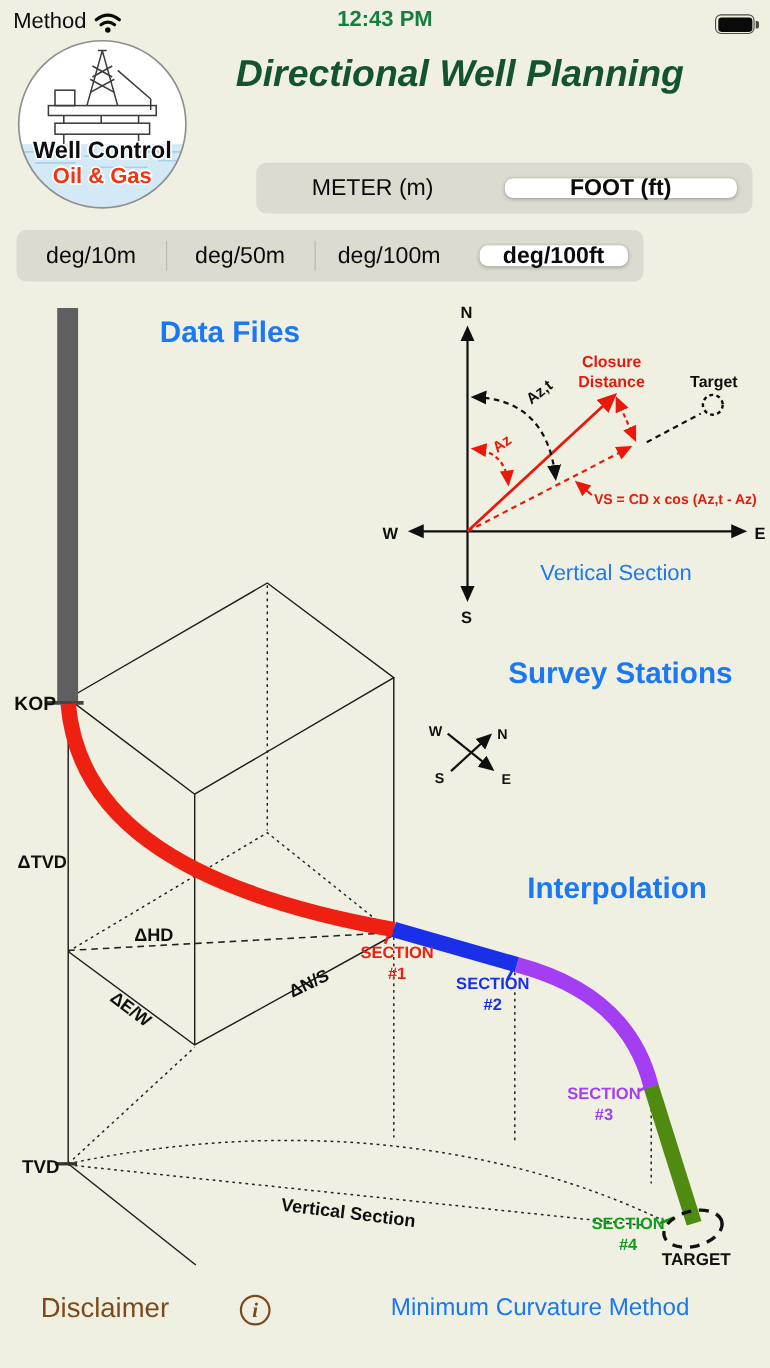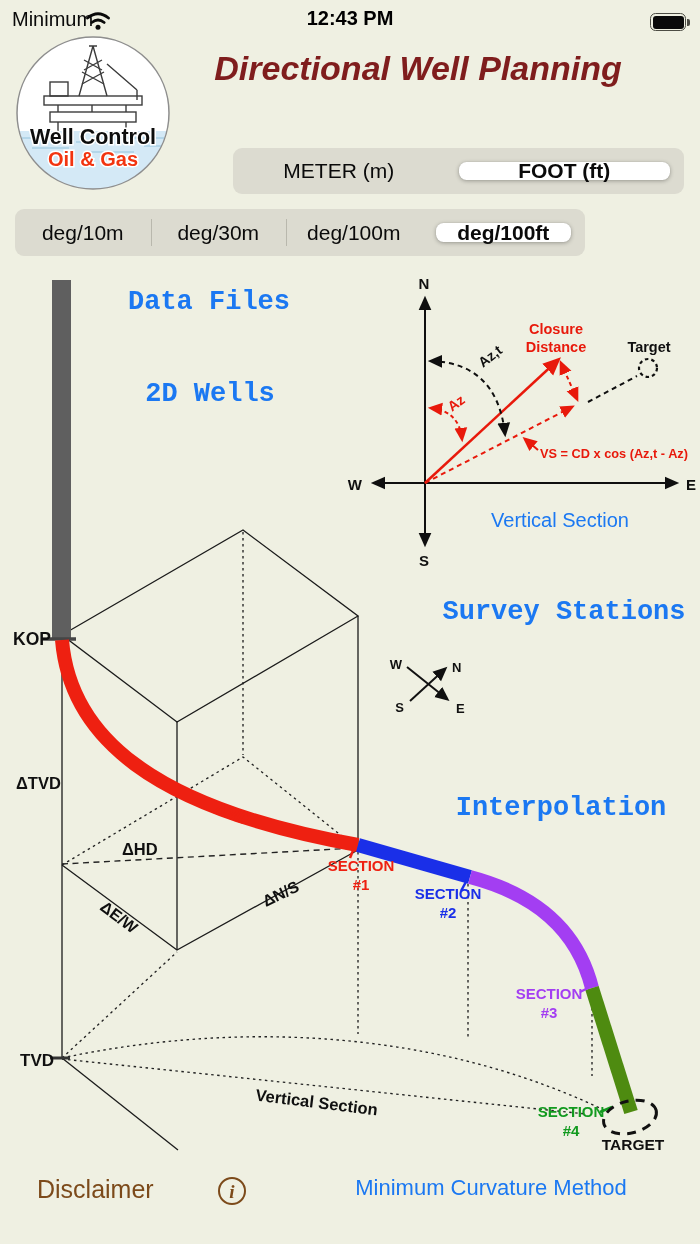--- a/index.html
+++ b/index.html
@@ -3,44 +3,44 @@
 <meta charset="utf-8">
 <style>
   html,body{margin:0;padding:0;background:#888;}
   .phone{
     position:relative;width:700px;height:1244px;overflow:hidden;
     background:#eff0e2;font-family:"Liberation Sans",sans-serif;
   }
   
   .carrier{position:absolute;left:12px;top:8px;font-size:20px;color:#0a0a0a;}
   .wifi{position:absolute;left:84px;top:9px;}
-  .clock{position:absolute;left:0;right:0;top:7px;text-align:center;font-size:20px;font-weight:bold;color:#000000;}
+  .clock{position:absolute;left:0;right:0;top:7px;text-align:center;font-size:20px;font-weight:bold;color:#15803d;}
   .battery{position:absolute;right:14px;top:13px;width:36px;height:18px;
     border:1.5px solid #4c4c44;border-radius:5.5px;padding:1.5px;box-sizing:border-box;}
   .battery .level{width:100%;height:100%;background:#0a0a0a;border-radius:3px;}
   .battery .nub{position:absolute;right:-5px;top:5px;width:3px;height:7px;background:#4c4c44;border-radius:0 2px 2px 0;}
   
   .logo{position:absolute;left:14px;top:34px;width:158px;height:158px;}
   
   .app-title{position:absolute;left:418px;top:68px;transform:translate(-50%,-50%);
-    white-space:nowrap;font-size:34px;font-weight:bold;font-style:italic;color:#7f1d1d;}
+    white-space:nowrap;font-size:34px;font-weight:bold;font-style:italic;color:#14532d;}
   
   .seg{position:absolute;display:flex;background:#dcdbd0;border-radius:9px;box-sizing:border-box;}
   .seg-units{left:233px;top:148px;width:451px;height:46px;}
   .seg-dls{left:15px;top:209px;width:570px;height:47px;}
   .seg .opt{flex:1;position:relative;display:flex;align-items:center;justify-content:center;
     font-family:inherit;font-size:21px;color:#0a0a0a;background:transparent;border:none;
     padding:0;margin:0;white-space:nowrap;cursor:pointer;}
   .seg .opt.selected{background:#ffffff;border-radius:7.5px;margin:14px;font-weight:bold;
     box-shadow:0 1px 4px rgba(0,0,0,0.30),0 0 1px rgba(0,0,0,0.15);}
   .seg .opt:not(.selected) + .opt:not(.selected)::before{
     content:"";position:absolute;left:0;top:22%;height:56%;width:1px;background:#b9b8ad;}
   
   .nav-link{position:absolute;transform:translate(-50%,-50%);white-space:nowrap;
-    font-family:Liberation Mono, monospace;font-size:27px;font-weight:bold;color:#1b78f2;
+    font-family:Liberation Sans, sans-serif;font-size:27px;font-weight:bold;color:#1b78f2;
     background:none;border:none;padding:2px 4px;cursor:pointer;}
   
   .diagram{position:absolute;left:0;top:0;width:700px;height:1244px;}
   .diagram text{font-family:"Liberation Sans",sans-serif;}
   
   .footer-link{position:absolute;white-space:nowrap;background:none;border:none;
     font-family:inherit;cursor:pointer;padding:0;}
   .disclaimer{left:37px;top:1175px;font-size:25px;color:#7c4a1a;text-align:center;}
   .info-btn{left:218px;top:1177px;width:28px;height:28px;border:2.5px solid #7c4a1a;border-radius:50%;
     color:#7c4a1a;font-family:"Liberation Serif",serif;font-style:italic;font-weight:bold;font-size:19px;
@@ -177,21 +177,21 @@
       <g stroke="none" fill="#111" font-weight="bold" font-size="13">
         <text x="402" y="669" text-anchor="end">W</text>
         <text x="452" y="672" text-anchor="start">N</text>
         <text x="404" y="712" text-anchor="end">S</text>
         <text x="456" y="713" text-anchor="start">E</text>
       </g>
     </g>
   </svg>
 
   <div>
-    <span class="carrier">Minimum</span>
+    <span class="carrier">Method</span>
     <svg class="wifi" width="28" height="22" viewBox="0 0 28 22">
       <path d="M3.5,9 Q14,0.5 24.5,9" stroke="#0a0a0a" stroke-width="2.8" fill="none" stroke-linecap="round"></path>
       <path d="M7.8,13.5 Q14,8.6 20.2,13.5" stroke="#0a0a0a" stroke-width="2.8" fill="none" stroke-linecap="round"></path>
       <circle cx="14" cy="18.3" r="2.5" fill="#0a0a0a"></circle>
     </svg>
     <div class="clock">12:43 PM</div>
     <div class="battery">
       <div class="level"></div>
         <div class="nub"></div>
     </div>
@@ -230,27 +230,26 @@
   </svg>
 
   <h1 class="app-title" style="margin:0;">Directional Well Planning</h1>
 
   <div class="seg seg-units">
     <button class="opt">METER (m)</button>
     <button class="opt selected">FOOT (ft)</button>
   </div>
   <div class="seg seg-dls">
     <button class="opt">deg/10m</button>
-    <button class="opt">deg/30m</button>
+    <button class="opt">deg/50m</button>
     <button class="opt">deg/100m</button>
     <button class="opt selected">deg/100ft</button>
   </div>
 
   <button class="nav-link" style="left:209px;top:302px;">Data Files</button>
-  <button class="nav-link" style="left:210px;top:394px;">2D Wells</button>
   <button class="nav-link" style="left:564px;top:612px;">Survey Stations</button>
   <button class="nav-link" style="left:561px;top:808px;">Interpolation</button>
 
   <button class="footer-link disclaimer">Disclaimer</button>
   <button class="footer-link info-btn">i</button>
   <button class="footer-link method">Minimum Curvature Method</button>
 
 </div>
 
 </body></html>

